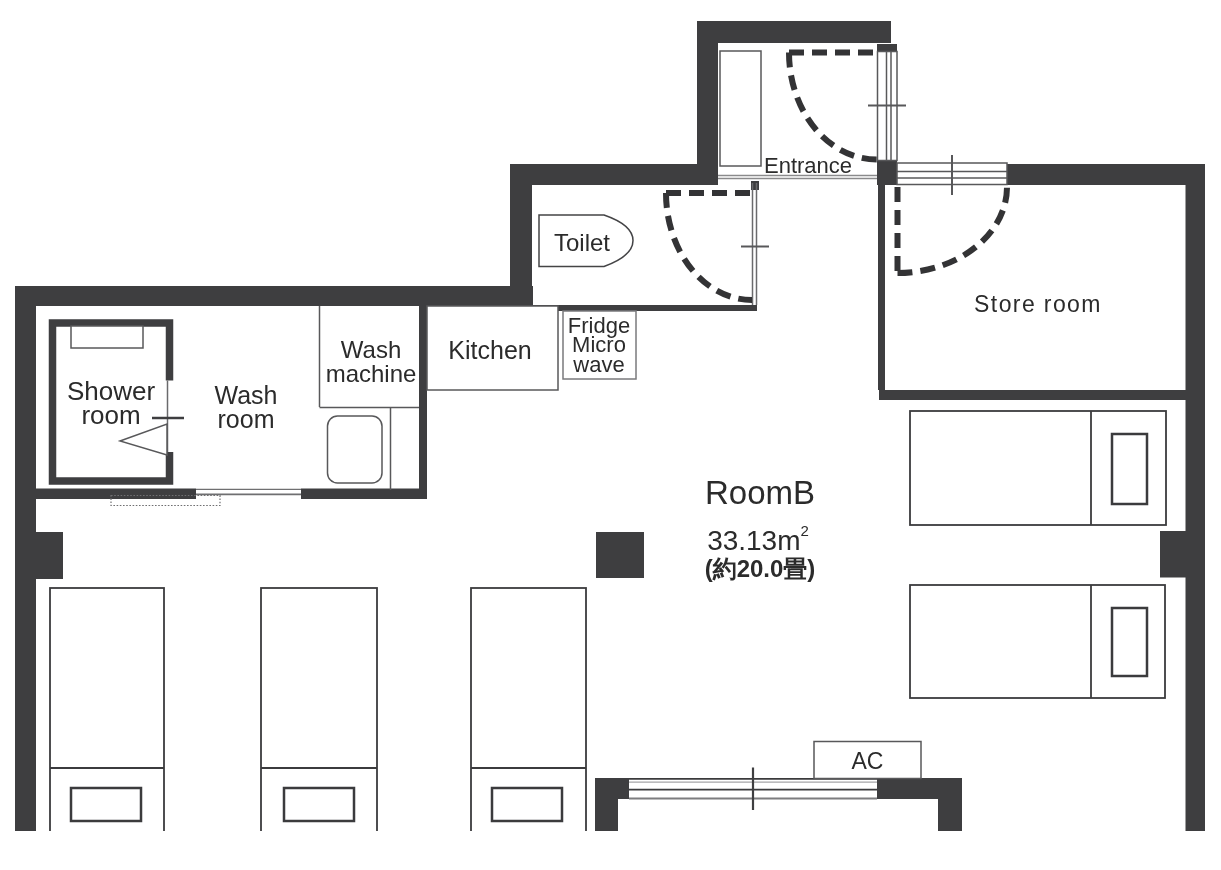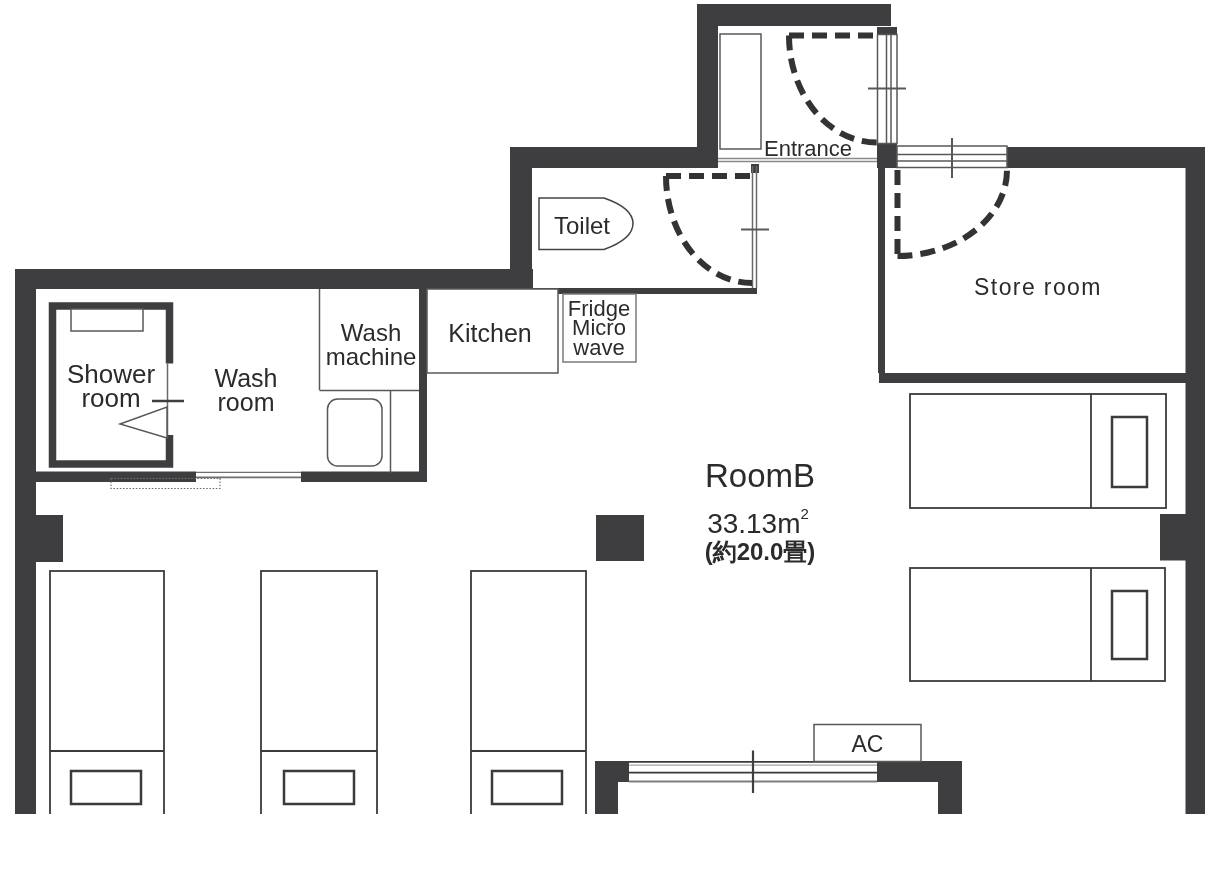--- a/index.html
+++ b/index.html
@@ -1,17 +1,17 @@
 <!DOCTYPE html>
 <html><head>
 <meta charset="utf-8">
 <style>
   html,body{margin:0;padding:0;background:#ffffff;}
   .page{position:relative;width:1221px;height:814px;background:#fca5a5;overflow:hidden;
-        font-family:"Liberation Sans", sans-serif;}
+        font-family:"Liberation Sans", sans-serif;margin-top:17px;}
   svg text{font-family:"Liberation Sans", sans-serif;fill:#2b2b2b;}
 </style>
 </head>
 <body>
 <div class="page">
 <svg width="1221" height="870" viewBox="0 0 1221 870">
 
   <rect x="0" y="0" width="1221" height="870" fill="#ffffff"></rect>
 
   <g stroke="none" fill="#3e3e40">

